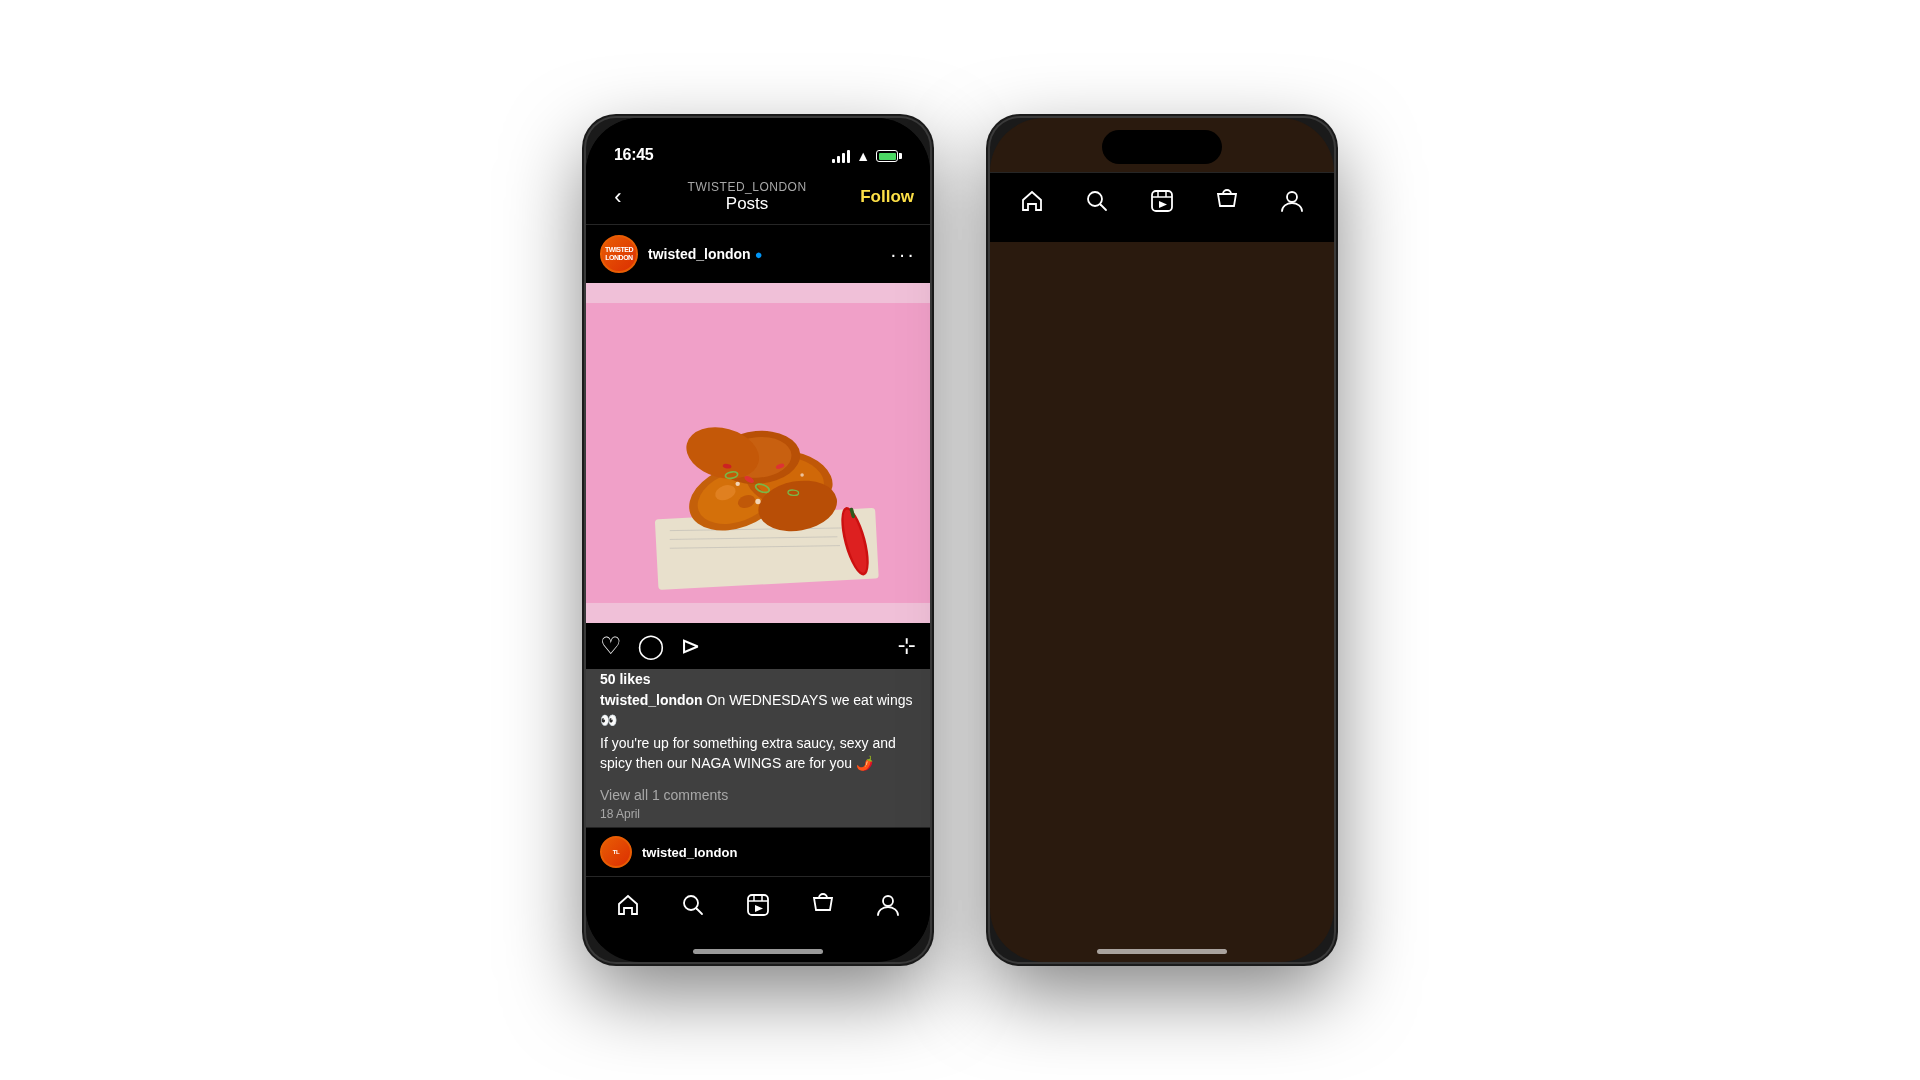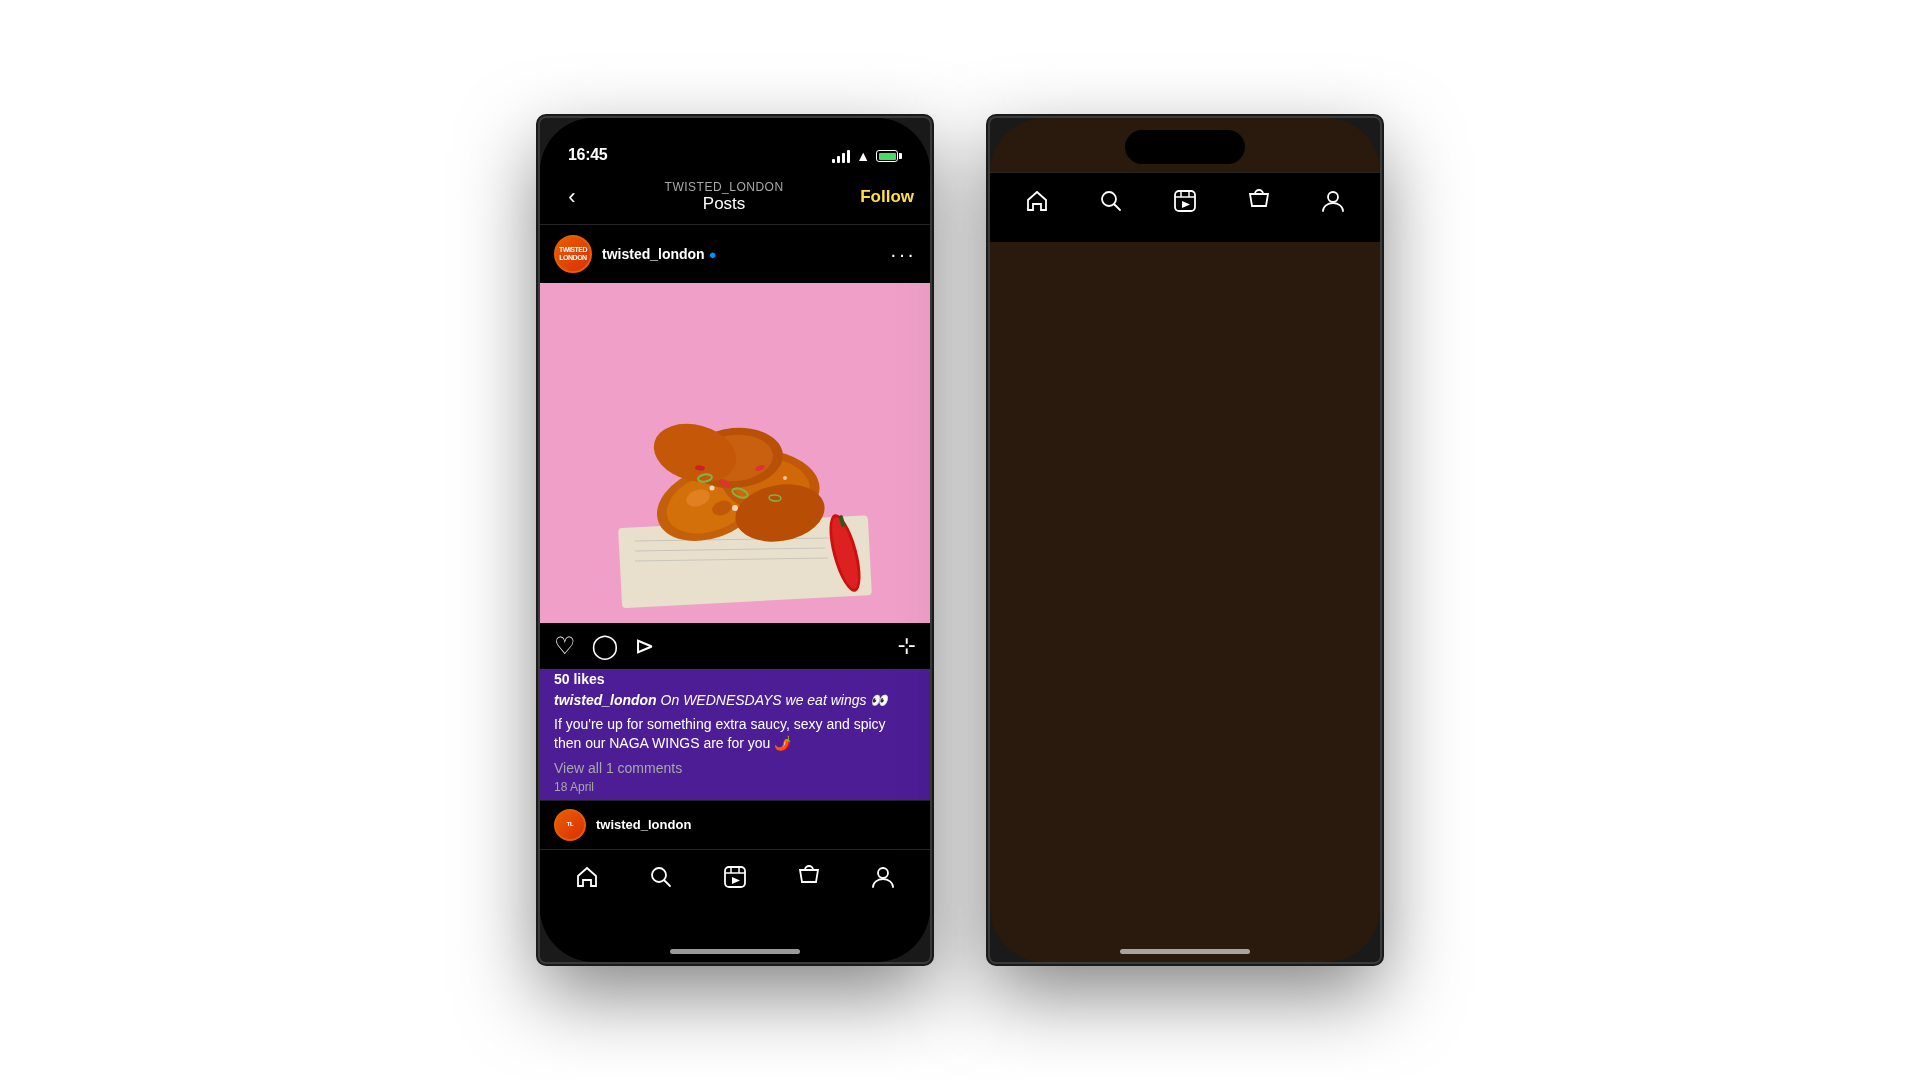--- a/index.html
+++ b/index.html
@@ -10,24 +10,24 @@
       display: flex;
       align-items: center;
       justify-content: center;
       gap: 60px;
       font-family: -apple-system, BlinkMacSystemFont, 'SF Pro Display', 'Helvetica Neue', sans-serif;
       overflow: hidden;
     }
 
     
     .phone {
-      width: 390px;
+      width: 344px;
       height: 844px;
       background: #1a1a1a;
-      border-radius: 6px;
+      border-radius: 30px;
       position: relative;
       box-shadow:
         0 0 0 2px #3a3a3a,
         0 0 0 4px #1a1a1a,
         0 30px 80px rgba(0,0,0,0.5);
       overflow: hidden;
       display: flex;
       flex-direction: column;
     }
 
@@ -211,47 +211,46 @@
     }
 
     .bookmark-icon {
       color: #fff;
       font-size: 22px;
     }
 
     
     .post-text {
       padding: 2px 14px 6px;
-      background: #4c1d95;
+      background: #404040;
     }
 
     .likes-count {
       font-size: 14px;
       font-weight: 600;
       color: #fff;
       margin-bottom: 4px;
     }
 
     .post-caption {
       font-size: 14px;
       color: #fff;
       line-height: 1.4;
       margin-bottom: 4px;
-      font-style: italic;
     }
 
     .post-caption .username-tag {
       font-weight: 600;
     }
 
     .post-caption-extra {
       font-size: 14px;
       color: #fff;
       line-height: 1.4;
-      margin-bottom: 6px;
+      margin-bottom: 14px;
     }
 
     .view-comments {
       font-size: 14px;
       color: #a8a8a8;
       margin-bottom: 4px;
     }
 
     .post-date {
       font-size: 12px;

